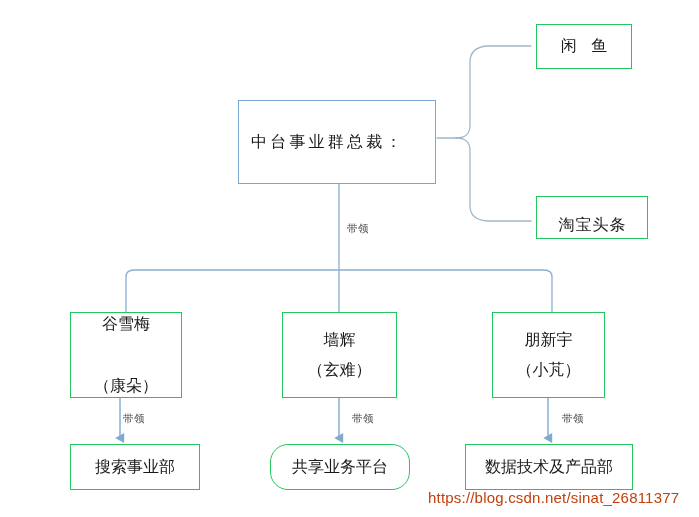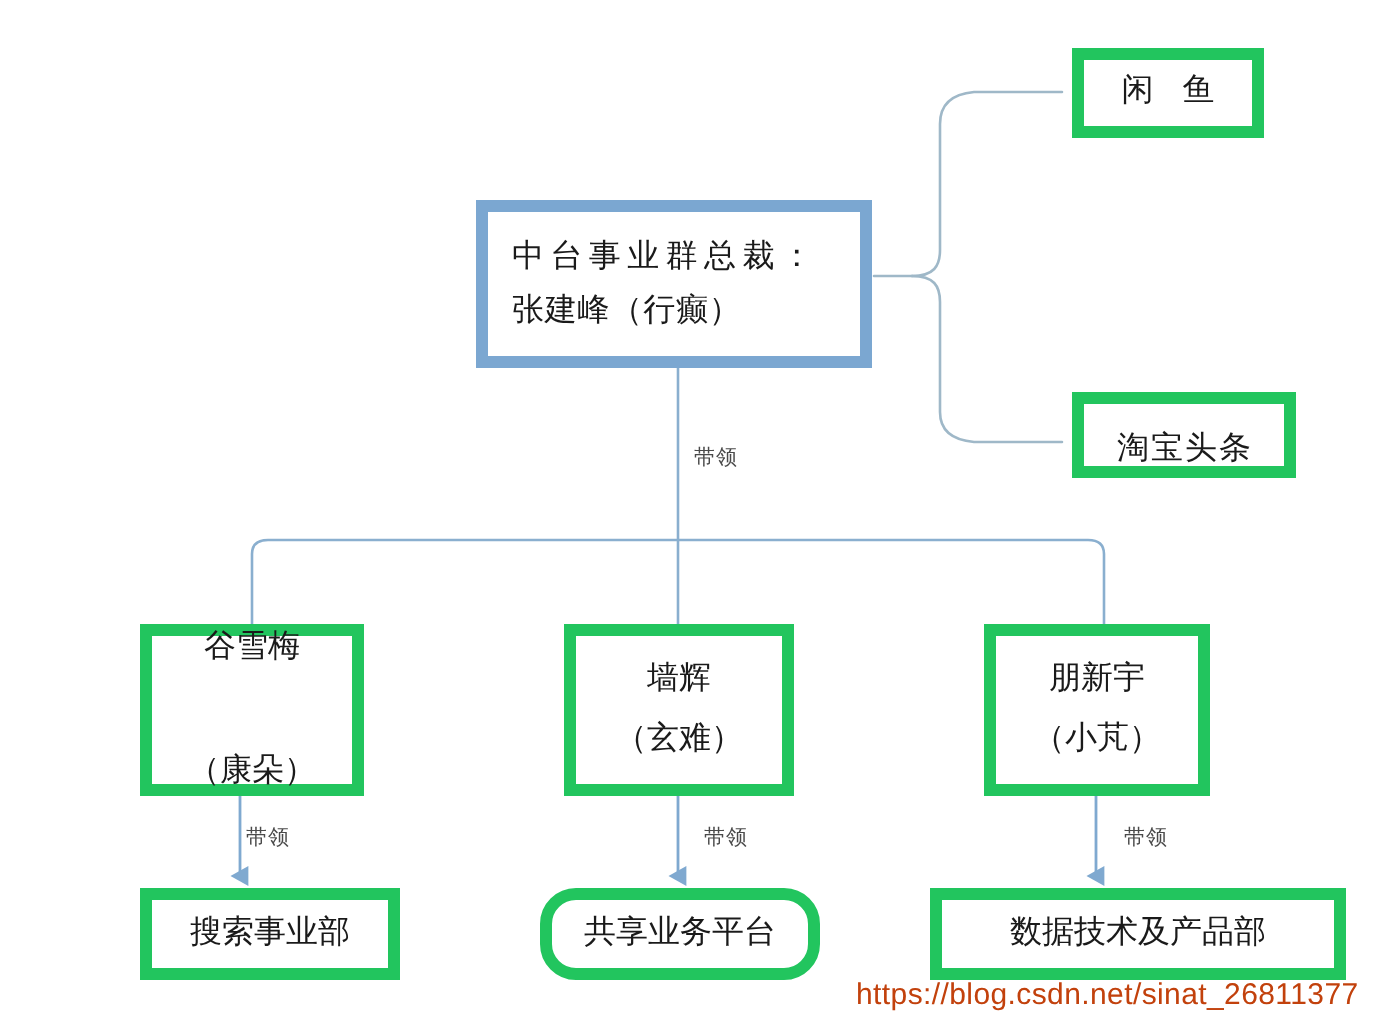--- a/index.html
+++ b/index.html
@@ -21,21 +21,21 @@
     position: absolute;
     left: 0;
     top: 0;
     width: 699px;
     height: 517px;
     pointer-events: none;
   }
   .node {
     position: absolute;
     box-sizing: border-box;
-    border: 6px solid #22c55e;
+    border: 1px solid #22c55e;
     background: #ffffff;
     display: flex;
     flex-direction: column;
     align-items: center;
     justify-content: center;
     color: #1a1a1a;
     z-index: 3;
     text-align: right;
   }
   .node .line {
@@ -94,21 +94,21 @@
   #node-qiang{ left: 282px; top: 312px; width: 115px; }
   #node-peng { left: 492px; top: 312px; width: 113px; }
 
   
   .node-dept {
     height: 46px;
     font-size: 16px;
   }
   #node-search { left: 70px;  top: 444px; width: 130px; }
   #node-shared { left: 270px; top: 444px; width: 140px; border-radius: 18px; }
-  #node-data   { left: 465px; top: 444px; width: 208px; }
+  #node-data   { left: 465px; top: 444px; width: 168px; }
 
   
   .edge-label {
     position: absolute;
     font-size: 10.5px;
     color: #4a4a4a;
     white-space: nowrap;
     z-index: 4;
     letter-spacing: 0.5px;
   }
@@ -171,21 +171,20 @@
 
     <g fill="none" stroke="#7fa9d0" stroke-width="1.4" marker-end="url(#arrowhead)">
       <path d="M120,398 L120,438"></path>
       <path d="M339,398 L339,438"></path>
       <path d="M548,398 L548,438"></path>
     </g>
   </svg>
 
   <div class="node" id="node-president">
     <div class="line line-title">中台事业群总裁：</div>
-    <div class="line line-name">张建峰（行癫）</div>
   </div>
 
   <div class="node" id="node-xianyu">
     <div class="line">闲 鱼</div>
   </div>
 
   <div class="node" id="node-taobaotoutiao">
     <div class="line">淘宝头条</div>
   </div>
 

